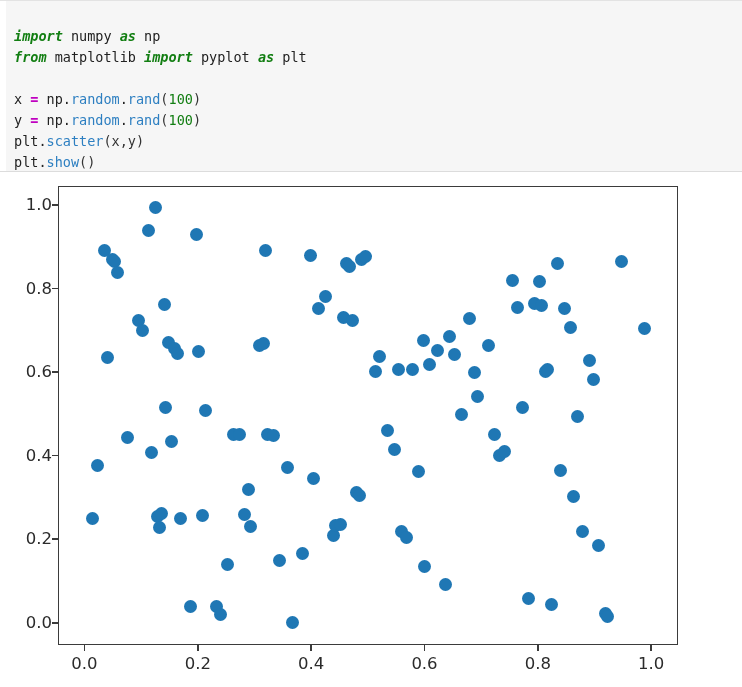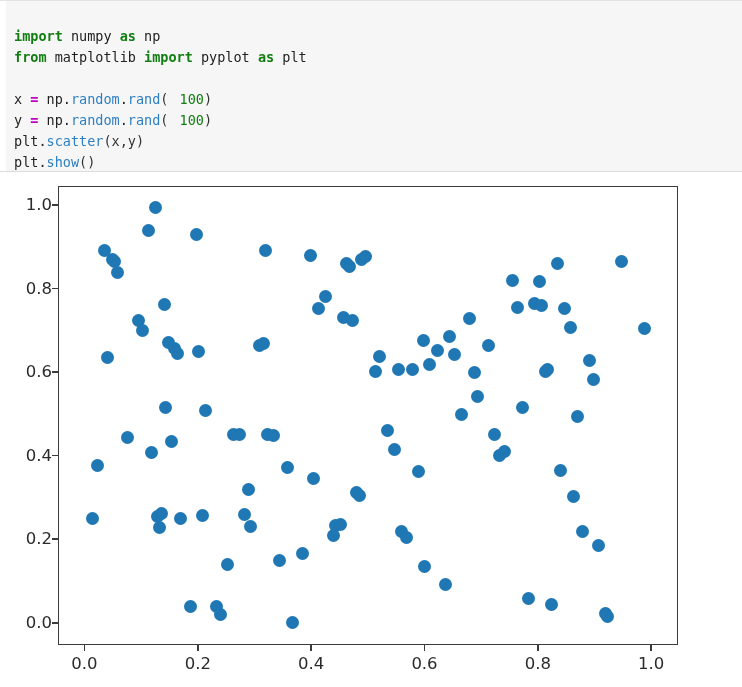--- a/index.html
+++ b/index.html
@@ -38,25 +38,25 @@
     position: absolute;
     left: 14px;
     top: 11px;
     font-family: "DejaVu Sans Mono", monospace;
     font-size: 13.5px;
     line-height: 21px;
     white-space: pre;
     color: #222222;
   }
   .code-line { height: 21px; }
-  .tok-kw   { color: #127e12; font-weight: bold; }
+  .tok-kw   { color: #127e12; font-weight: bold; font-style: italic; }
   .tok-name { color: #222222; }
   .tok-op   { color: #c000c0; font-weight: bold; }
   .tok-fn   { color: #2d7fc1; }
-  .tok-num  { color: #127e12; margin-left: 11px; }
+  .tok-num  { color: #127e12; }
   .tok-punc { color: #333333; }
 
   
   #figure {
     position: absolute;
     left: 0;
     top: 172px;
     width: 742px;
     height: 515px;
     background: #ffffff;

